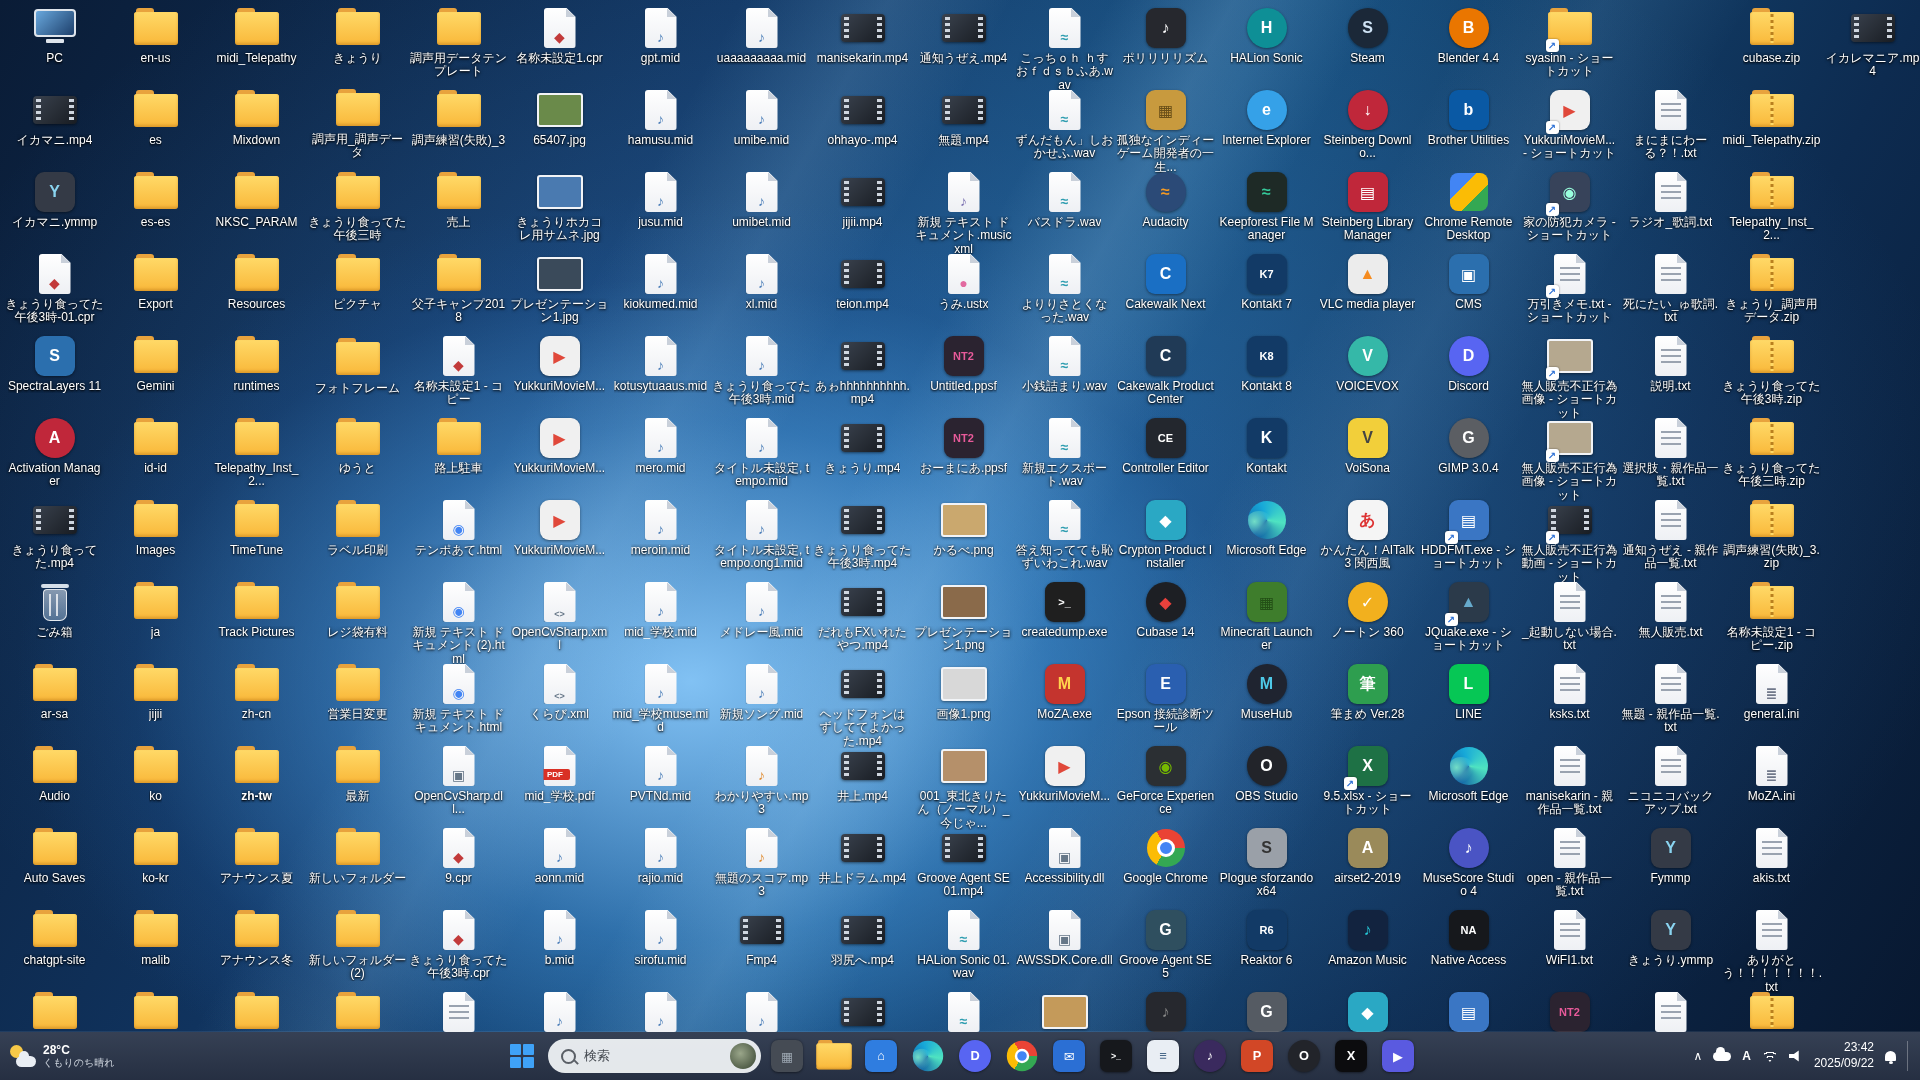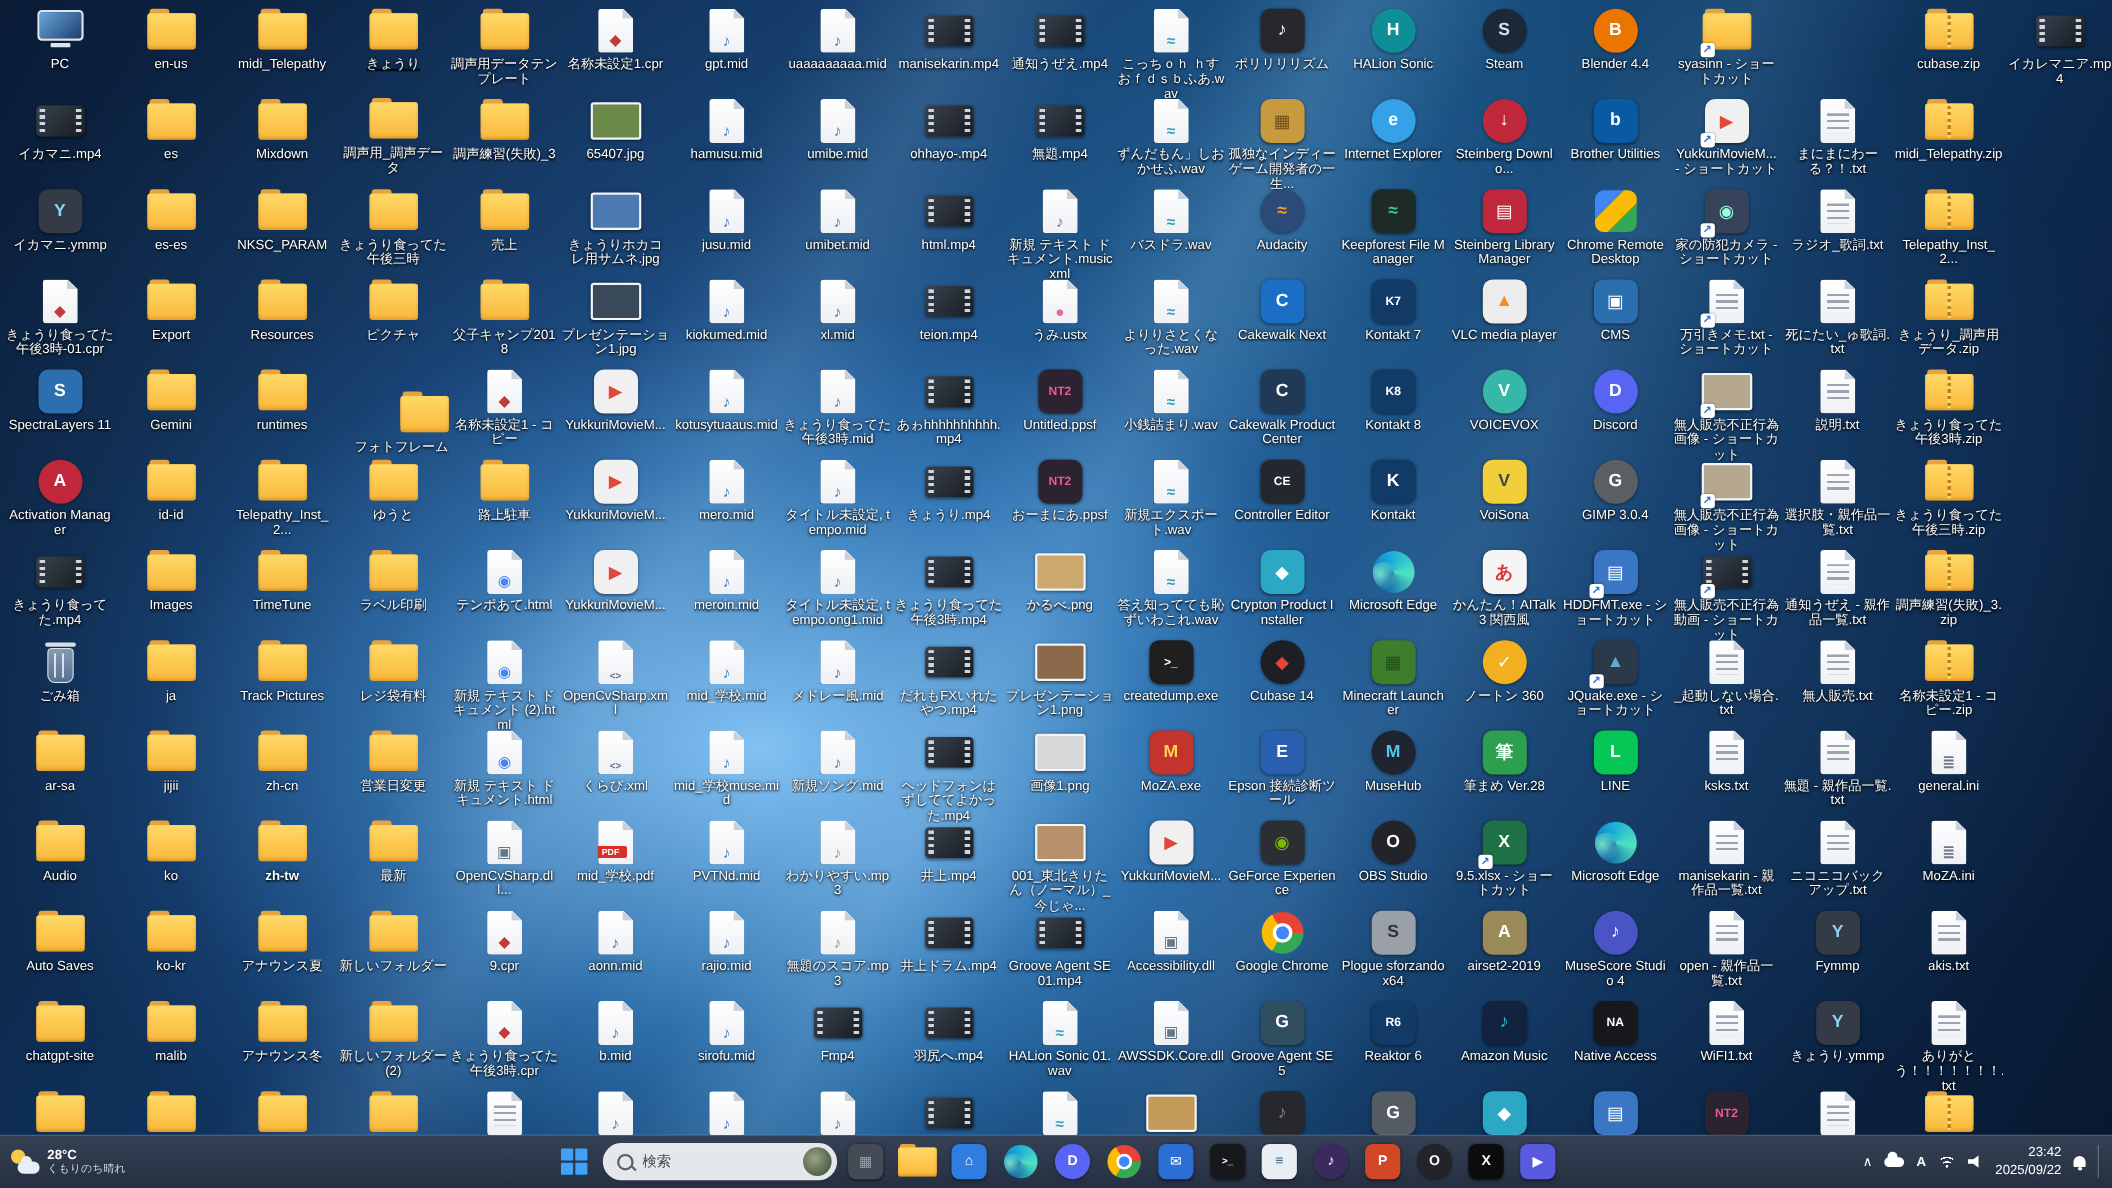--- a/index.html
+++ b/index.html
@@ -448,21 +448,21 @@
       </div>
       <div class="cell" title="" style="left: 206px; top: 990px;">
         <div class="art">
           <div class="ic folder">
             <i class="tab"></i>
             <i class="front"></i>
           </div>
         </div>
         <div class="lbl"></div>
       </div>
-      <div class="cell" title="きょうり" style="left: 307px; top: 6px; text-decoration: underline;">
+      <div class="cell" title="きょうり" style="left: 307px; top: 6px;">
         <div class="art">
           <div class="ic folder">
             <i class="tab"></i>
             <i class="front"></i>
           </div>
         </div>
         <div class="lbl">きょうり</div>
       </div>
       <div class="cell" title="調声用_調声データ" style="left: 307px; top: 87px;">
         <div class="art">
@@ -484,21 +484,21 @@
       </div>
       <div class="cell" title="ピクチャ" style="left: 307px; top: 252px;">
         <div class="art">
           <div class="ic folder">
             <i class="tab"></i>
             <i class="front"></i>
           </div>
         </div>
         <div class="lbl">ピクチャ</div>
       </div>
-      <div class="cell" title="フォトフレーム" style="left: 307px; top: 354px; align-items: flex-end;">
+      <div class="cell" title="フォトフレーム" style="left: 307px; top: 336px;">
         <div class="art">
           <div class="ic folder">
             <i class="tab"></i>
             <i class="front"></i>
           </div>
         </div>
         <div class="lbl">フォトフレーム</div>
       </div>
       <div class="cell" title="ゆうと" style="left: 307px; top: 416px;">
         <div class="art">
@@ -994,21 +994,21 @@
       <div class="cell" title="ohhayo-.mp4" style="left: 812px; top: 88px;">
         <div class="art">
           <div class="ic film"></div>
         </div>
         <div class="lbl">ohhayo-.mp4</div>
       </div>
       <div class="cell" title="open.mp4" style="left: 812px; top: 170px;">
         <div class="art">
           <div class="ic film"></div>
         </div>
-        <div class="lbl">html.mp4</div>
+        <div class="lbl">jijii.mp4</div>
       </div>
       <div class="cell" title="teion.mp4" style="left: 812px; top: 252px;">
         <div class="art">
           <div class="ic film"></div>
         </div>
         <div class="lbl">teion.mp4</div>
       </div>
       <div class="cell" title="あゎhhhhhhhhhh.mp4" style="left: 812px; top: 334px;">
         <div class="art">
           <div class="ic film"></div>

